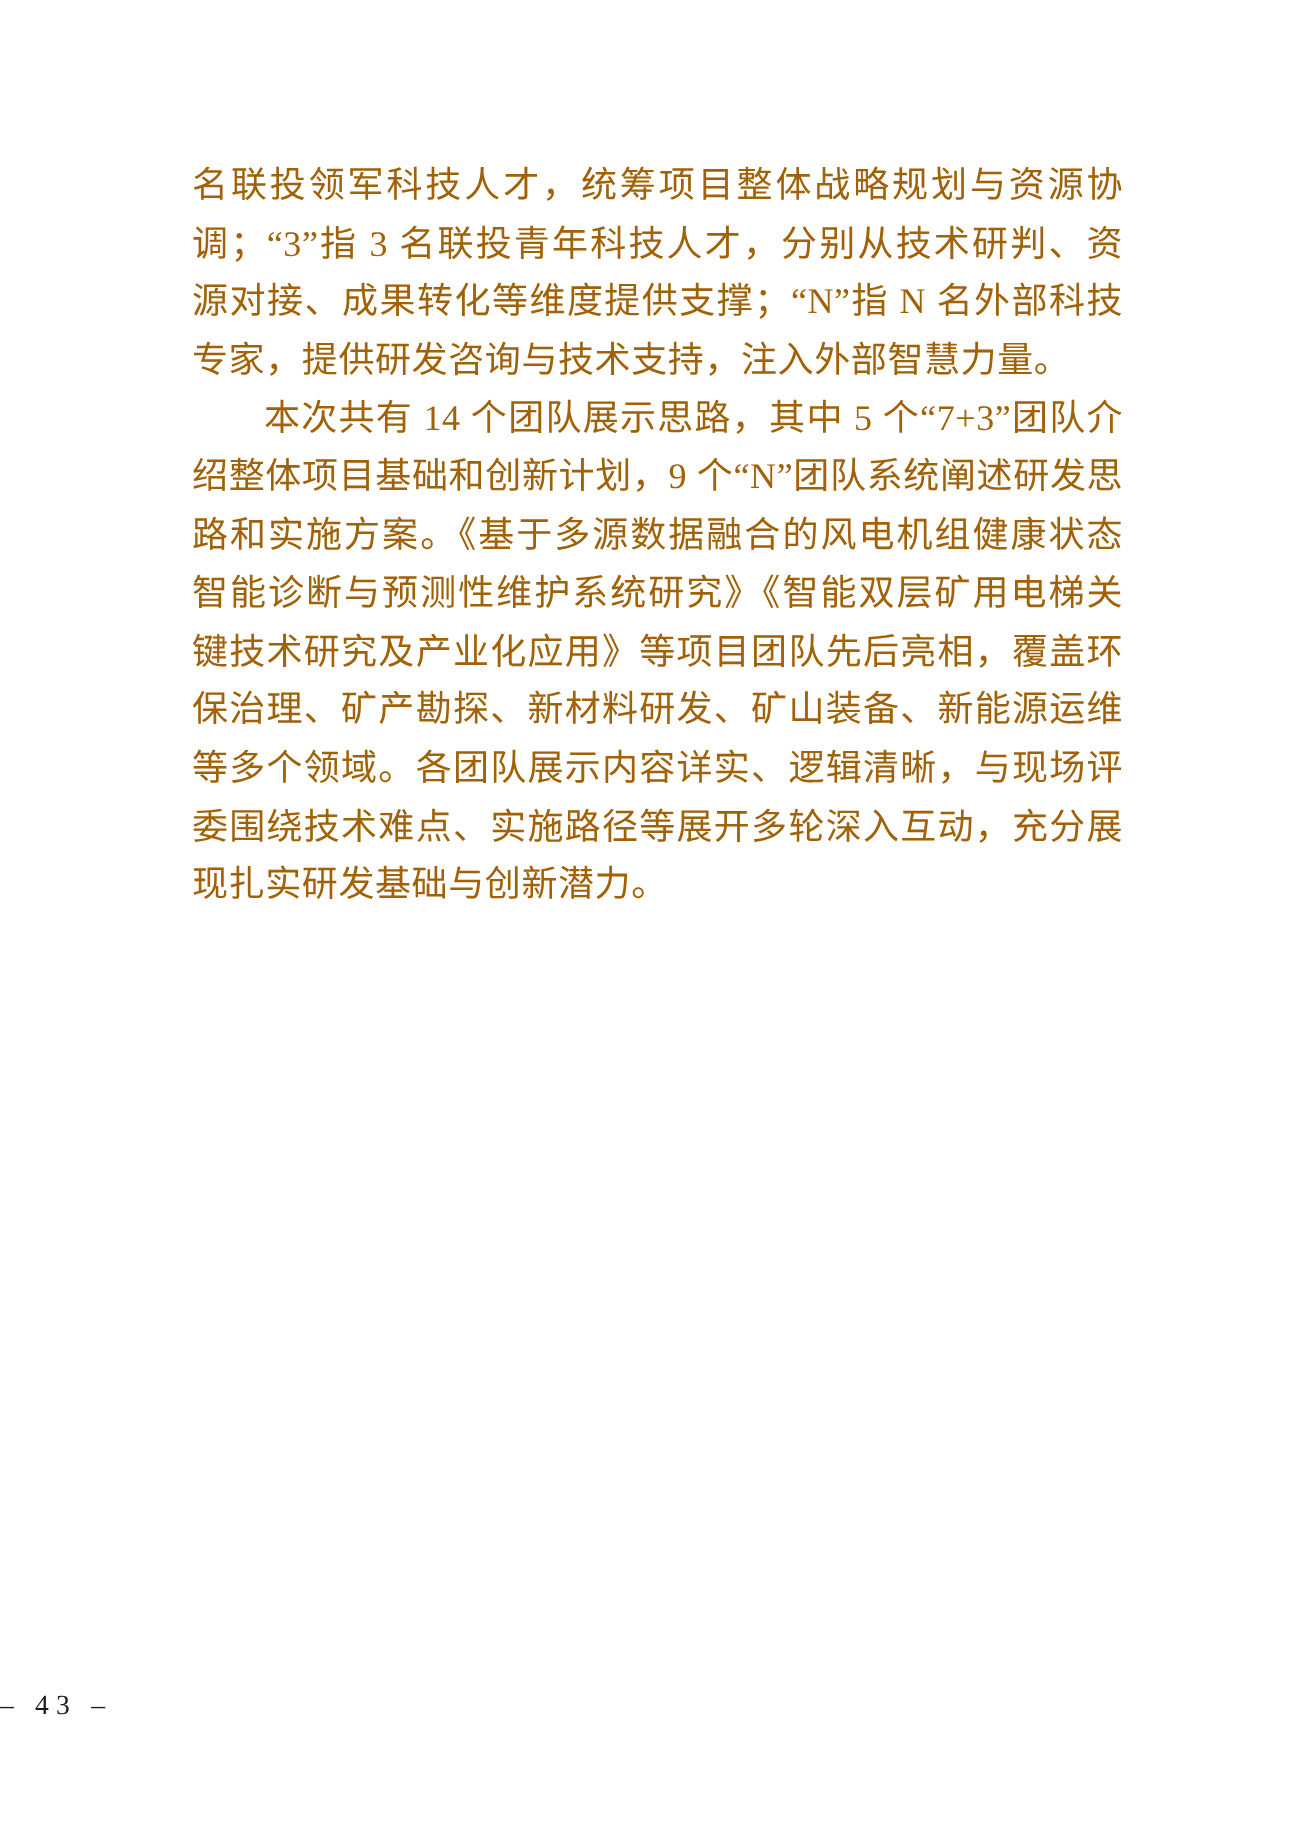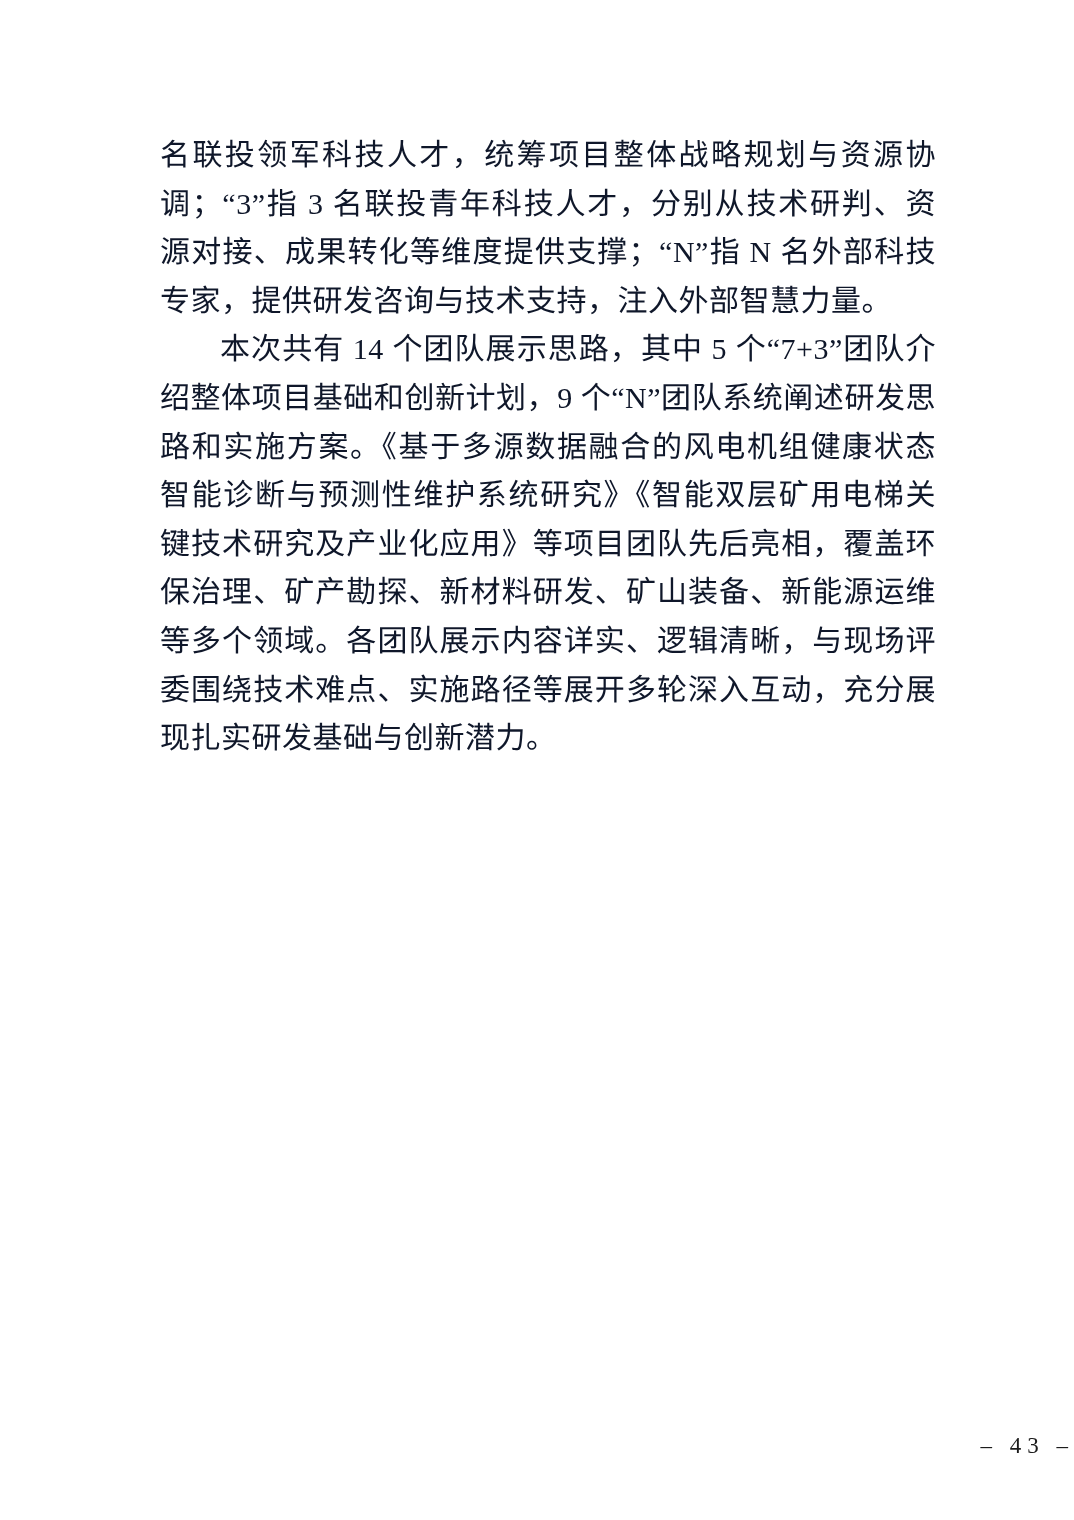--- a/index.html
+++ b/index.html
@@ -19,36 +19,35 @@
     position: absolute;
     top: 131px;
     left: 160px;
     width: 776px;
   }
   .content p {
     margin: 0;
     padding: 0;
     font-size: 30px;
     line-height: 48.6px;
-    color: #0f172a;
+    color: #a16207;
     text-align: justify;
     text-justify: inter-ideograph;
     letter-spacing: 0.5px;
     word-break: break-all;
   }
   .content p.indent {
     text-indent: 2em;
   }
   .footer {
     position: absolute;
     top: 1408px;
     left: 0;
     width: 100%;
-    text-align: right;
-    margin-top: 25px;
+    text-align: left;
   }
   .page-number {
     font-size: 23px;
     color: #1c1c1c;
     letter-spacing: 6px;
     font-family: "Liberation Serif", "DejaVu Serif", serif;
   }
 </style>
 </head>
 <body>

